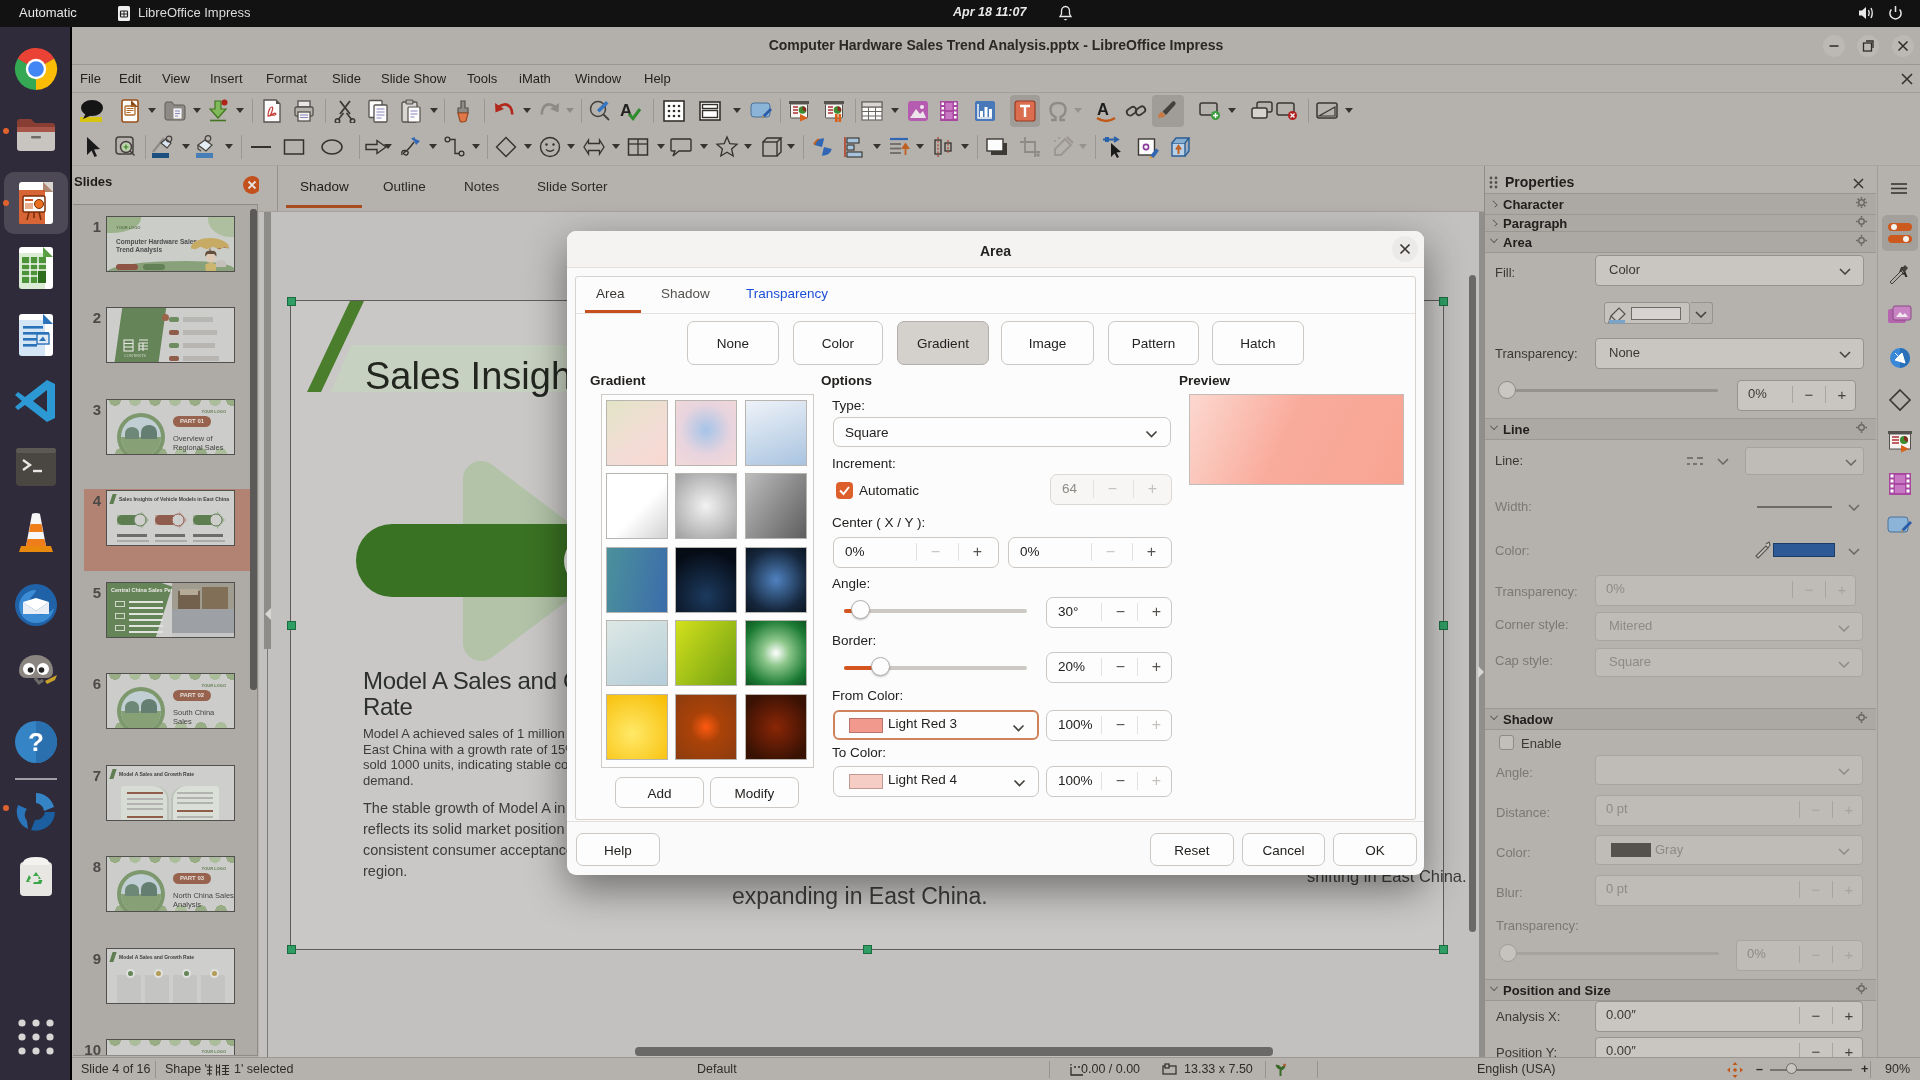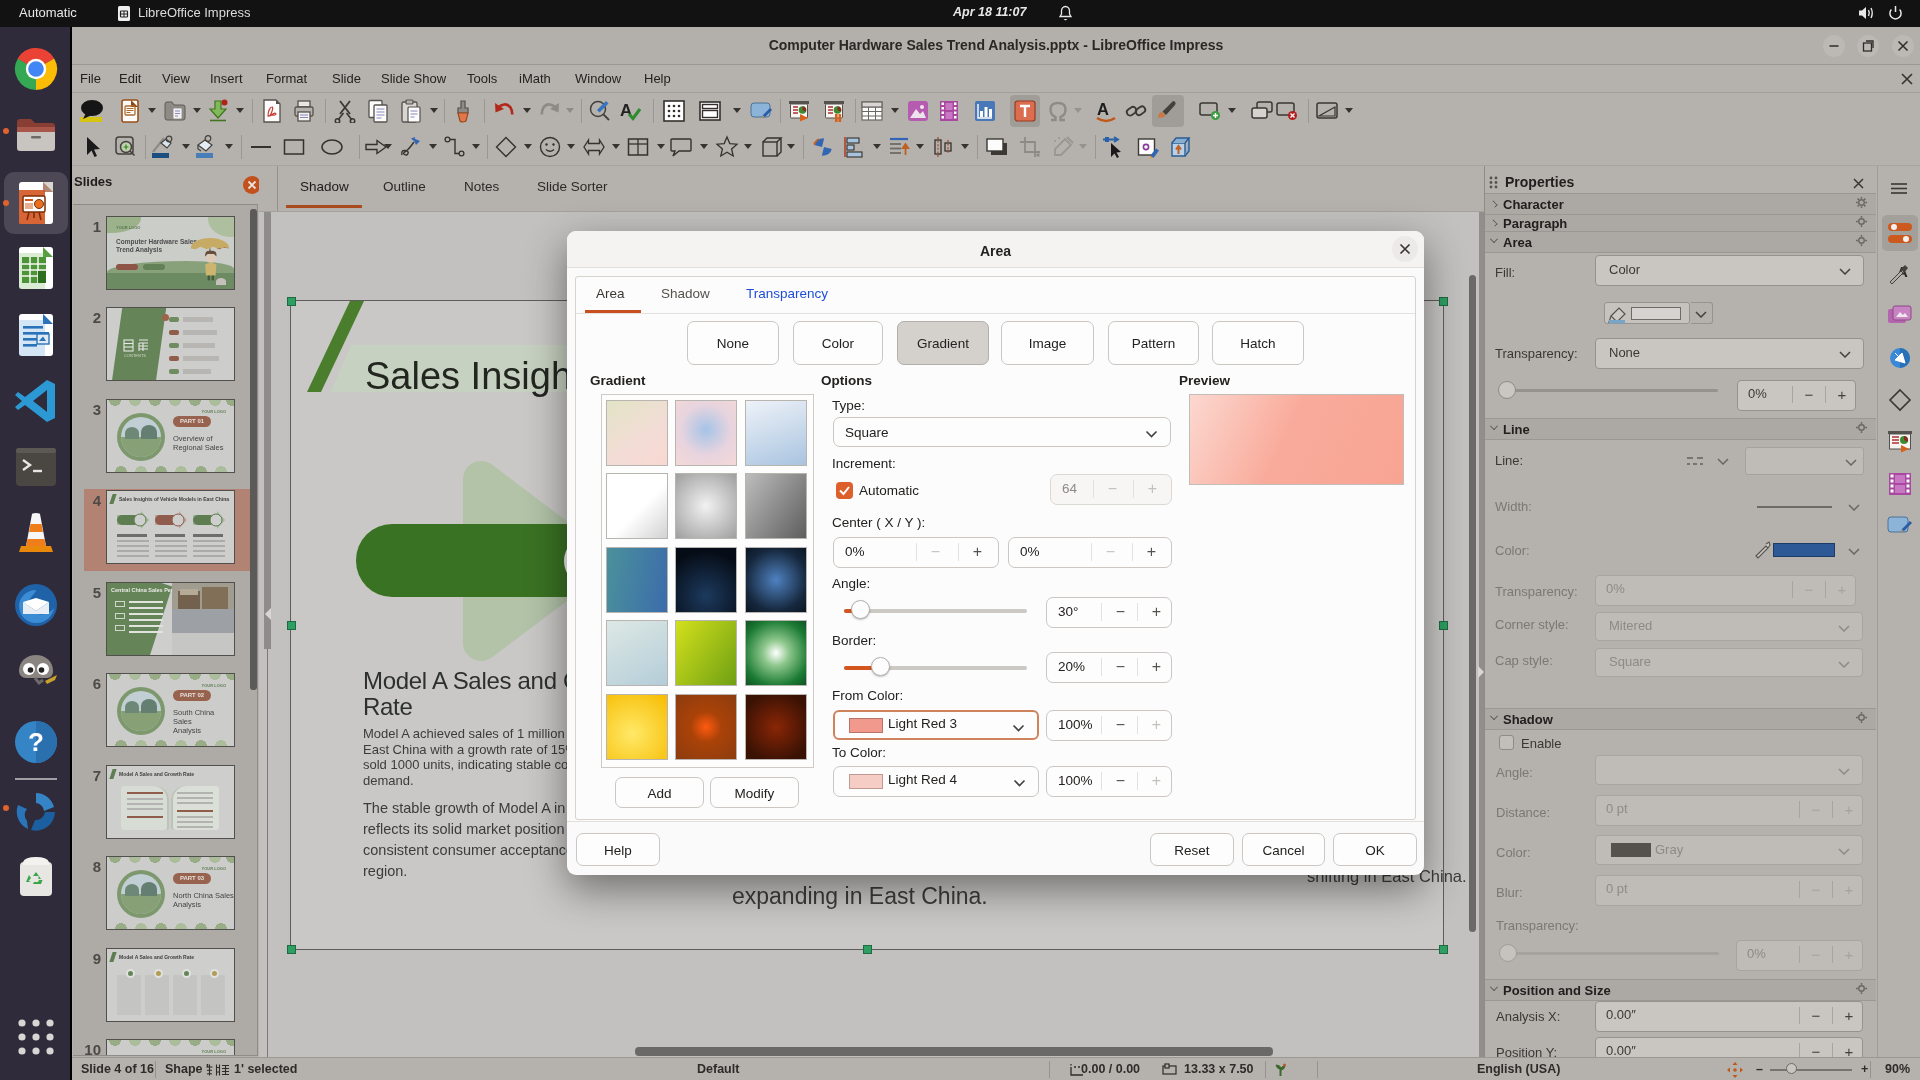--- a/index.html
+++ b/index.html
@@ -30,21 +30,21 @@
 #tb1 { position:absolute; left:0; top:65px; width:100%; height:37px; background:#b5b1ad; border-top:1px solid #a19d99;}
 #tb2 { position:absolute; left:0; top:102px; width:100%; height:37px; background:#b5b1ad; }
 .sep { position:absolute; width:1px; height:24px; top:6px; background:#9a9692; }
 .ticon { position:absolute; top:6px; width:24px; height:24px; }
 .tdd { position:absolute; top:15px; width:0; height:0; border-left:4px solid transparent; border-right:4px solid transparent; border-top:5px solid #35322f; }
 
 
 #panel-slides { position:absolute; left:0; top:139px; width:186px; height:891px; background:#b5b1ad; }
 #panel-slides .hdr { position:absolute; left:2px; top:8px; font-weight:bold; font-size:13px; color:#1f1d1b; }
 #slides-list { position:absolute; left:1px; top:38px; width:185px; height:852px; border:1px solid #8f8b87; border-left:none; background:#aeaaa6; overflow:hidden; }
-.thumb { position:absolute; left:33px; width:129px; height:74px; background:#cfcfcf; border:1px solid #4e4c4a; overflow:hidden; filter:saturate(0.62) contrast(0.96) brightness(1.02); }
+.thumb { position:absolute; left:33px; width:129px; height:56px; background:#cfcfcf; border:1px solid #4e4c4a; overflow:hidden; filter:saturate(0.62) contrast(0.96) brightness(1.02); }
 .tnum { position:absolute; left:10px; width:18px; text-align:right; font-size:15px; font-weight:bold; color:#4c4a48; }
 .tsel { position:absolute; left:11px; width:166px; height:82px; background:#b28272; }
 
 
 #tabbar { position:absolute; left:187px; top:139px; width:1225px; height:45px; background:#b5b1ad; font-size:13.5px; color:#2c2a27; }
 #tabbar span { position:absolute; top:13px; }
 
 
 #canvas { position:absolute; left:187px; top:184px; width:1225px; height:846px; background:#c2c1bf; border-top:1px solid #a5a19d; overflow:hidden; }
 #page { position:absolute; left:32px; top:89px; width:1152px; height:648px; background:#c9c8c6; outline:1px solid #5f5d5b; }
@@ -59,21 +59,21 @@
 .pfield.dis2, .pspin.dis2 { background:#bfbbb7; border-color:#a8a4a0; }
 .pspin { position:absolute; height:31px; background:#c9c5c1; border:1px solid #96928e; border-radius:4px; }
 .psb { position:absolute; top:5px; width:33px; text-align:center; font-size:15px; color:#44403c; border-left:1px solid #a8a4a0; }
 .dislbl { position:absolute; color:#7c7874; }
 
 
 #strip { position:absolute; left:1805px; top:139px; width:43px; height:891px; background:#b5b1ad; border-left:1px solid #a09c98;}
 
 
 #statusbar { position:absolute; left:0; top:1030px; width:100%; height:23px; background:#b5b1ad; border-top:1px solid #9b9792; font-size:12.5px; color:#2e2c29; }
-#statusbar span { position:absolute; top:4px;font-weight:bold; }
+#statusbar span { position:absolute; top:4px; }
 
 .hdl { position:absolute; width:9px; height:9px; background:#2f9e63; border:1px solid #1d6b41; }
 
 
 #dialog { position:absolute; left:567px; top:231px; width:857px; height:644px; background:#fafafa; border-radius:9px; box-shadow:0 14px 40px rgba(0,0,0,0.45); font-size:13.5px; color:#242220;}
 #dialog .title { position:absolute; top:12px; width:100%; text-align:center; font-weight:bold; font-size:14px; }
 #dlg-close { position:absolute; right:6px; top:5px; width:26px; height:26px; border-radius:50%; background:#eceae8; }
 .btn { position:absolute; background:#fdfdfd; border:1px solid #ccc7c2; border-radius:7px; text-align:center; }
 .sw { position:absolute; width:62px; height:66px; border:1px solid #b8b4b0; }
 .spin { position:absolute; height:31px; background:#fdfdfd; border:1px solid #ccc7c2; border-radius:7px; }

